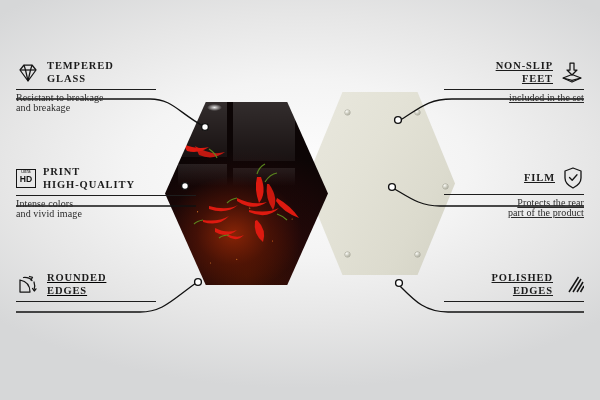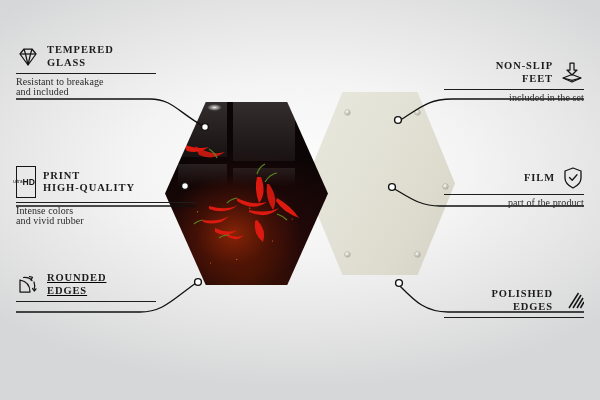--- a/index.html
+++ b/index.html
@@ -73,25 +73,25 @@
     font-size:10.5px; font-weight:bold; letter-spacing:.9px;
     color:#1b1b1b; line-height:12.5px; text-transform:uppercase;
   }
   .c-desc {
     font-size:10px; color:#2a2a2a; line-height:10.2px; margin-top:3px;
     letter-spacing:.1px;
   }
   .rule { height:1px; background:#1d1d1d; }
   .left  .c-head { justify-content:flex-start; }
   .right .c-head { justify-content:flex-end; flex-direction:row; }
-  .right .c-title, .right .c-desc { text-align:right; }
+  .right .c-title, .right .c-desc { text-align:right;text-decoration:underline; }
   .ico { flex:0 0 auto; display:block; }
   .hdbox {
-    width:20px; height:32px; border:1.3px solid #151515;
-    display:flex; flex-direction:row; align-items:center; justify-content:flex-end;
+    width:20px; height:19px; border:1.3px solid #151515;
+    display:flex; flex-direction:column; align-items:center; justify-content:flex-start;
     line-height:1;
   }
   .hd-top { font-family:"Liberation Sans", sans-serif; font-size:4.6px; letter-spacing:.1px; color:#151515; }
   .hd-bot { font-family:"Liberation Sans", sans-serif; font-size:8.6px; font-weight:bold; color:#151515; margin-top:.5px; }
   #lines { position:absolute; inset:0; pointer-events:none; }
 </style>
 </head>
 <body>
 
 <div id="stage">
@@ -153,57 +153,57 @@
     <g fill="#fff" stroke="#111" stroke-width="1.4">
       <circle cx="205" cy="127" r="3.4"></circle>
       <circle cx="185" cy="186" r="3.4"></circle>
       <circle cx="198" cy="282" r="3.4"></circle>
       <circle cx="398" cy="120" r="3.4"></circle>
       <circle cx="392" cy="187" r="3.4"></circle>
       <circle cx="399" cy="283" r="3.4"></circle>
     </g>
   </svg>
 
-  <div class="callout left" style="left:16px; top:44px; width:140px;">
+  <div class="callout left" style="left:16px; top:60px; width:140px;">
     <div class="c-head">
       <svg class="ico" width="24" height="22" viewBox="0 0 24 22">
         <g fill="none" stroke="#151515" stroke-width="1.25" stroke-linejoin="round">
           <path d="M4 8 L8 3 H16 L20 8 L12 19 Z"></path>
           <path d="M4 8 H20"></path>
           <path d="M8 3 L9.5 8 L12 19"></path>
           <path d="M16 3 L14.5 8 L12 19"></path>
         </g>
       </svg>
       <div>
         <div class="c-title">TEMPERED</div>
         <div class="c-title">GLASS</div>
       </div>
     </div>
     <div class="rule" style="margin-top:4px; width:140px;"></div>
     <div class="c-desc">
       <div>Resistant to breakage</div>
-      <div>and included</div>
+      <div>and breakage</div>
     </div>
   </div>
 
   <div class="callout left" style="left:16px; top:166px; width:180px;">
     <div class="c-head">
       <div class="hdbox ico">
         <span class="hd-top">ultra</span>
         <span class="hd-bot">HD</span>
       </div>
       <div>
         <div class="c-title">PRINT</div>
         <div class="c-title">HIGH-QUALITY</div>
       </div>
     </div>
     <div class="rule" style="margin-top:4px; width:180px;"></div>
     <div class="c-desc">
       <div>Intense colors</div>
-      <div>and vivid rubber</div>
+      <div>and vivid image</div>
     </div>
   </div>
 
   <div class="callout left" style="left:16px; top:272px; width:140px;text-decoration:underline;">
     <div class="c-head">
       <svg class="ico" width="24" height="22" viewBox="0 0 24 22">
         <g fill="none" stroke="#151515" stroke-width="1.25" stroke-linejoin="round" stroke-linecap="round">
           <path d="M4 6 V18 H14 Q14 8 4 6 Z"></path>
           <path d="M7.5 3.5 Q13 3 16 6.5"></path>
           <path d="M13.5 2.5 L16.5 3.3 L15 6"></path>
@@ -246,25 +246,26 @@
       </div>
       <svg class="ico" width="22" height="24" viewBox="0 0 22 24">
         <g fill="none" stroke="#151515" stroke-width="1.3" stroke-linejoin="round" stroke-linecap="round">
           <path d="M11 2 L19 5 V12 Q19 18 11 22 Q3 18 3 12 V5 Z"></path>
           <path d="M7.5 11.5 L10.2 14.3 L15 8.8"></path>
         </g>
       </svg>
     </div>
     <div class="rule" style="margin-top:4px; width:140px;"></div>
     <div class="c-desc">
+      <div>Protects the rear</div>
       <div>part of the product</div>
     </div>
   </div>
 
-  <div class="callout right" style="left:444px; top:288px; width:140px;">
+  <div class="callout right" style="left:444px; top:272px; width:140px;">
     <div class="c-head">
       <div>
         <div class="c-title">POLISHED</div>
         <div class="c-title">EDGES</div>
       </div>
       <svg class="ico" width="24" height="22" viewBox="0 0 24 22">
         <g stroke="#151515" stroke-width="1.5" stroke-linecap="butt">
           <path d="M18.5 3 L9 18"></path>
           <path d="M21 5 L13 18"></path>
           <path d="M23 8 L17 18"></path>

